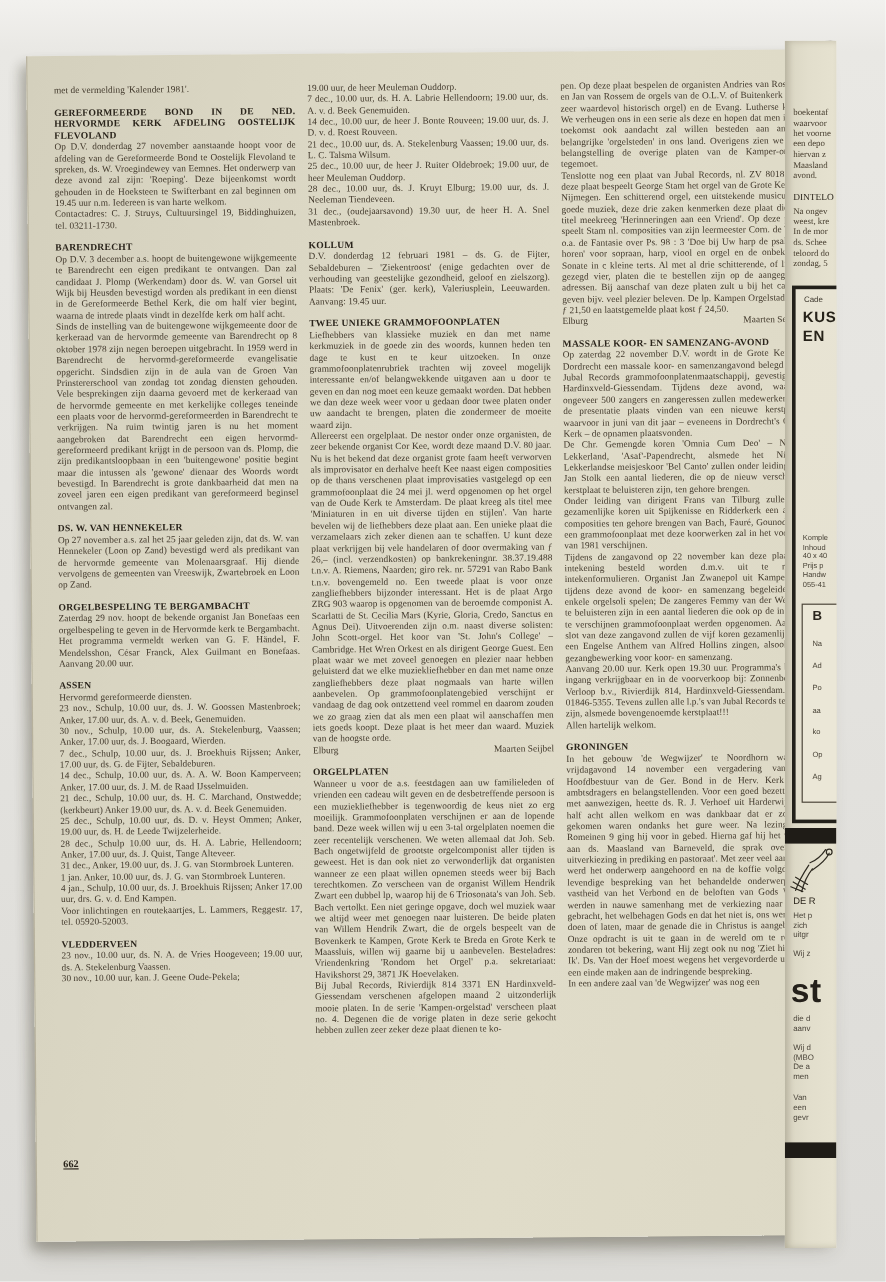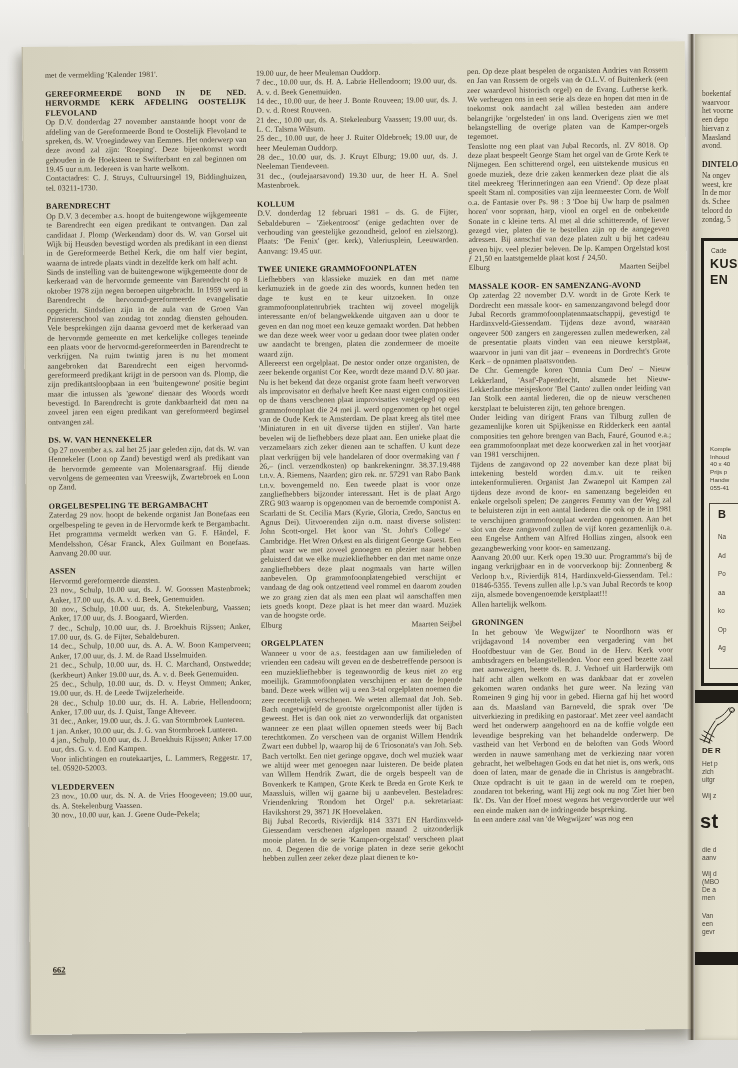--- a/index.html
+++ b/index.html
@@ -35,46 +35,46 @@
   .blk-sig { display:flex; justify-content:space-between; margin:0 0 0 0; }
   .page-number { position:absolute; left:22px; top:918px; font-weight:bold; font-size:8.5px; color:#2a241b;text-decoration:underline; }
   
   .gutter {
     position:absolute; left:687px; top:34px; width:9px; height:1006px;
     background:linear-gradient(90deg, rgba(90,80,60,0) 0%, rgba(80,70,50,.45) 35%,
       rgba(58,50,36,.9) 55%, rgba(125,114,90,.35) 78%, rgba(150,142,118,.08) 100%);
   }
   
   .right-page {
-    position:absolute; left:695px; top:34px; width:43px; height:1006px; overflow:hidden;
+    position:absolute; left:654px; top:34px; width:43px; height:1006px; overflow:hidden;
     background:linear-gradient(90deg,#d9d5c2 0%,#e2decc 45%,#e6e2d0 100%);
     box-shadow:inset 3px 0 5px rgba(80,70,50,.25);
   }
   .rp-frags { position:absolute; left:7px; width:80px; white-space:nowrap; }
   .rp-serif { font-size:7.4px; line-height:8.7px; color:#463d2e; }
   .rp-sans  { font-family:"Liberation Sans",sans-serif; font-size:6.6px; line-height:8px; color:#4a443a; }
-  .rp-h { position:absolute; left:7px; font-weight:bold; font-size:7.8px; color:#2a241b; white-space:nowrap; }
+  .rp-h { position:absolute; left:7px; font-weight:normal; font-size:7.8px; color:#2a241b; white-space:nowrap; }
   .rp-h-sans { font-family:"Liberation Sans",sans-serif; }
   .rp-adbox {
     position:absolute; left:6px; top:204px; width:72px; height:448px;
     border:3px solid #22201a; background:linear-gradient(180deg,#e8e4d4,#e4e0cf);
   }
   .rp-cade { position:absolute; left:7px; top:6px; font-family:"Liberation Sans",sans-serif; font-size:6.6px; color:#3d372d; white-space:nowrap; }
   .rp-kus1,.rp-kus2 { position:absolute; left:6px; font-family:"Liberation Sans",sans-serif; font-weight:bold; color:#262219; letter-spacing:.5px; font-size:12.5px; white-space:nowrap; }
   .rp-kus1 { top:16px; } .rp-kus2 { top:32px;text-align:center; }
   .rp-details { position:absolute; left:6px; top:204px; font-family:"Liberation Sans",sans-serif; font-size:6.2px; line-height:7.7px; color:#47413六; color:#474135; white-space:nowrap; }
   .rp-coupon {
     position:absolute; left:5px; top:262px; width:84px; height:166px;
     border:1px solid #4b4539; background:#ebe7d7;
   }
   .rp-coupon-b { position:absolute; left:8px; top:4px; font-family:"Liberation Sans",sans-serif; font-weight:bold; font-size:11px; color:#2a251d; }
   .rp-coupon-lines { position:absolute; left:8px; top:24px; font-family:"Liberation Sans",sans-serif; font-size:6.3px; line-height:18.5px; color:#474135; white-space:nowrap; }
   .rp-bar { position:absolute; left:0; width:43px; height:13px; background:#1f1c17; }
   .rp-illu { position:absolute; left:3px; top:672px; }
-  .rp-big { position:absolute; left:5px; top:776px; font-family:"Liberation Sans",sans-serif; font-weight:bold; font-size:20px; color:#24201a; letter-spacing:.5px; }
+  .rp-big { position:absolute; left:5px; top:776px; font-family:"Liberation Sans",sans-serif; font-weight:bold; font-size:28px; color:#24201a; letter-spacing:.5px; }
 </style>
 </head>
 <body>
 
 <div class="left-page">
   <div class="cols">
     <div class="col">
         <div class="blk-p">met de vermelding 'Kalender 1981'.</div>
         <div class="blk-h">GEREFORMEERDE BOND IN DE NED. HERVORMDE KERK AFDELING OOSTELIJK FLEVOLAND</div>
         <div class="blk-p">Op D.V. donderdag 27 november aanstaande hoopt voor de afdeling van de Gereformeerde Bond te Oostelijk Flevoland te spreken, ds. W. Vroegindewey van Eemnes. Het onderwerp van deze avond zal zijn: 'Roeping'. Deze bijeenkomst wordt gehouden in de Hoeksteen te Swifterbant en zal beginnen om 19.45 uur n.m. Iedereen is van harte welkom.</div>

